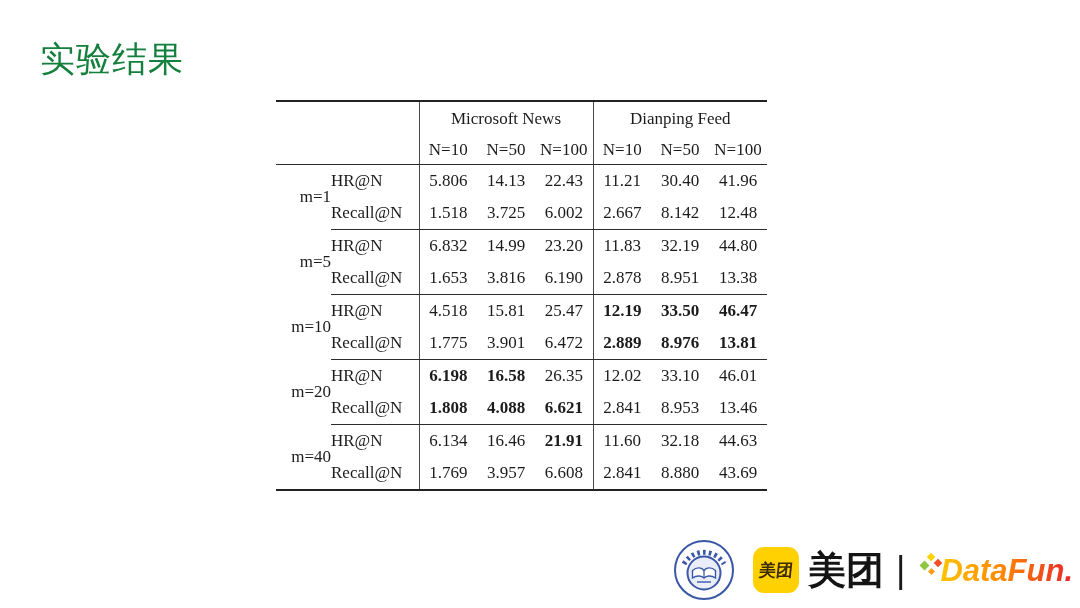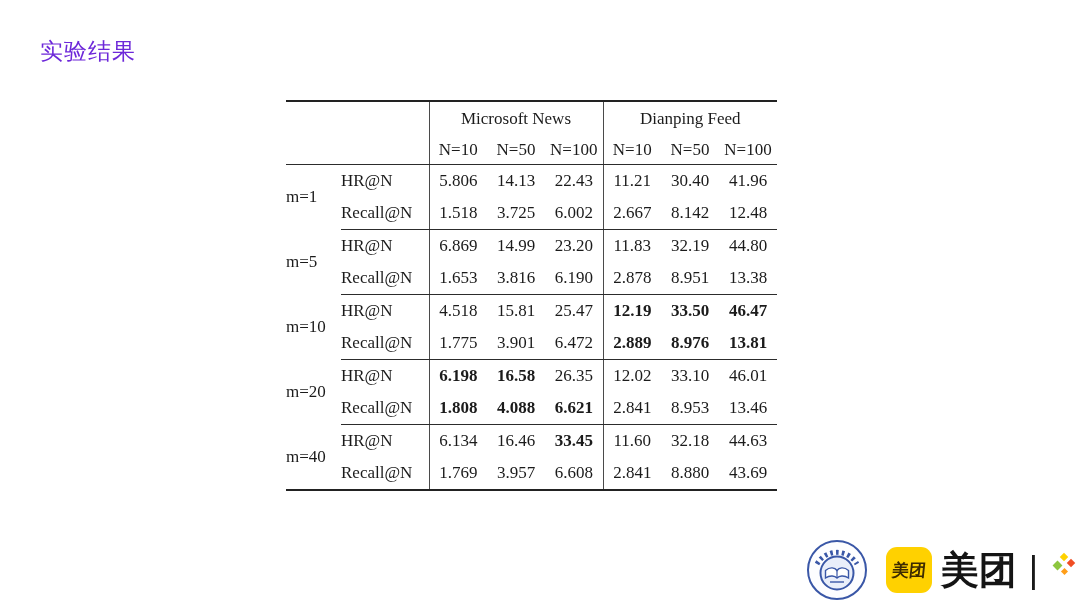--- a/index.html
+++ b/index.html
@@ -3,44 +3,44 @@
 <meta charset="utf-8">
 <style>
   html,body{margin:0;padding:0}
   body{
     width:1080px;height:608px;position:relative;overflow:hidden;
     background:#ffffff;font-family:"Liberation Sans",sans-serif;
   }
   
   .page-title{
     position:absolute;left:40px;top:36px;
-    font-size:23px;color:#6d28d9;letter-spacing:1px;font-weight:400;
+    font-size:35px;color:#15803d;letter-spacing:1px;font-weight:400;
   }
   
   .results-table{
-    position:absolute;left:286px;top:100px;
+    position:absolute;left:276px;top:100px;
     border-collapse:collapse;table-layout:fixed;
     font-family:"Liberation Serif","DejaVu Serif",serif;
     font-size:17px;color:#1b1b1b;
     border-top:2px solid #222;border-bottom:2px solid #222;
   }
   .results-table td,.results-table th{
     padding:0;font-weight:normal;white-space:nowrap;overflow:hidden;
   }
   .results-table thead tr.h1 th{height:33px;vertical-align:middle}
   .results-table thead tr.h2 th{height:29px;vertical-align:middle}
   .results-table thead tr.h2 th, .results-table thead tr.h2 td{
     border-bottom:1px solid #2c2c2c;
     margin-left:12px;
   }
   .results-table tbody td{height:32px;vertical-align:middle}
   .results-table tbody tr.g-end td{border-bottom:1px solid #2c2c2c}
   .results-table tbody tr.g-end:last-child td{border-bottom:none}
   .vl{border-left:1px solid #4a4a4a}
-  .m-label{text-align:left}
+  .m-label{text-align:right}
   .metric{text-align:left;padding-left:12px}
   .val,.ds-head,.sub-h{text-align:center}
   
   .footer{
     position:absolute;right:7px;bottom:5px;height:66px;
     display:flex;align-items:center;
   }
   .uni-logo{margin-right:18px}
   .mt-badge{
     width:46px;height:46px;border-radius:11px;background:#FFD100;
@@ -114,21 +114,21 @@
       <td class="val">3.725</td>
       <td class="val">6.002</td>
       <td class="val vl">2.667</td>
       <td class="val">8.142</td>
       <td class="val">12.48</td>
     </tr>
 
     <tr class="g-start">
       <td class="m-label" rowspan="2">m=5</td>
       <td class="metric">HR@N</td>
-      <td class="val vl">6.869</td>
+      <td class="val vl">6.832</td>
       <td class="val">14.99</td>
       <td class="val">23.20</td>
       <td class="val vl">11.83</td>
       <td class="val">32.19</td>
       <td class="val">44.80</td>
     </tr>
     <tr class="g-end">
       <td class="metric">Recall@N</td>
       <td class="val vl">1.653</td>
       <td class="val">3.816</td>
@@ -176,21 +176,21 @@
       <td class="val vl">2.841</td>
       <td class="val">8.953</td>
       <td class="val">13.46</td>
     </tr>
 
     <tr class="g-start">
       <td class="m-label" rowspan="2">m=40</td>
       <td class="metric">HR@N</td>
       <td class="val vl">6.134</td>
       <td class="val">16.46</td>
-      <td class="val" style="font-weight: 700;">33.45</td>
+      <td class="val" style="font-weight: 700;">21.91</td>
       <td class="val vl">11.60</td>
       <td class="val">32.18</td>
       <td class="val">44.63</td>
     </tr>
     <tr class="g-end">
       <td class="metric">Recall@N</td>
       <td class="val vl">1.769</td>
       <td class="val">3.957</td>
       <td class="val">6.608</td>
       <td class="val vl">2.841</td>
@@ -214,14 +214,15 @@
   </div>
   <div class="mt-word">美团</div>
   <div class="logo-divider">|</div>
   <div class="datafun">
     <svg class="datafun-sparkle" width="26" height="26" viewBox="0 0 26 26">
       <rect x="3" y="10" width="7" height="7" transform="rotate(45 6.5 13.5)" fill="#8DC63F"></rect>
       <rect x="10" y="2" width="6" height="6" transform="rotate(45 13 5)" fill="#FFD200"></rect>
       <rect x="11" y="17" width="5" height="5" transform="rotate(45 13.5 19.5)" fill="#FF9E18"></rect>
       <rect x="17" y="8" width="6" height="6" transform="rotate(45 20 11)" fill="#F04E23"></rect>
     </svg>
+    <span class="datafun-text">DataFun.</span>
   </div>
 </div>
 
 </body></html>

